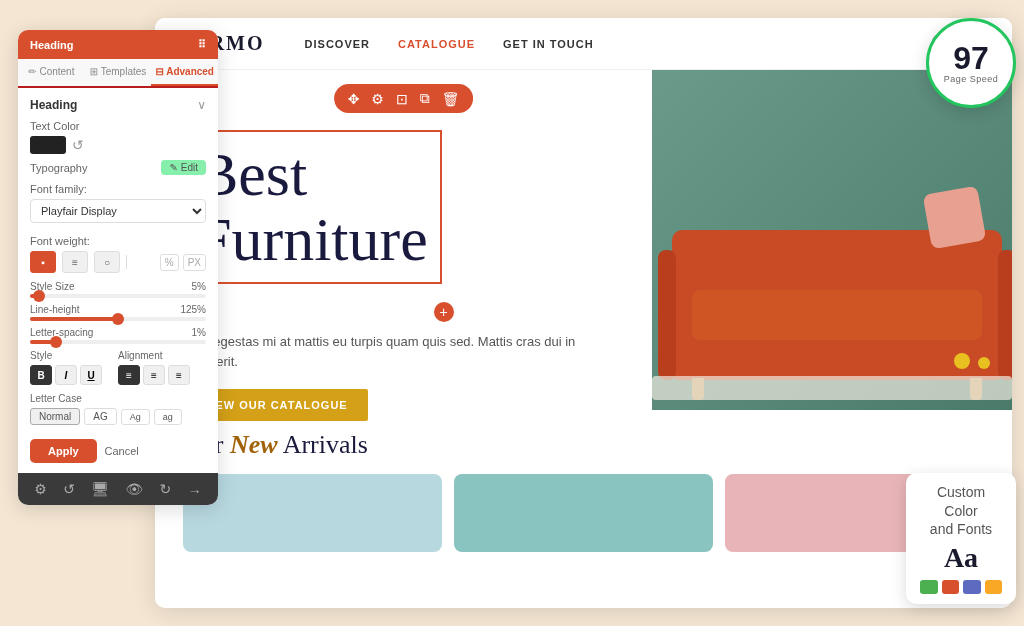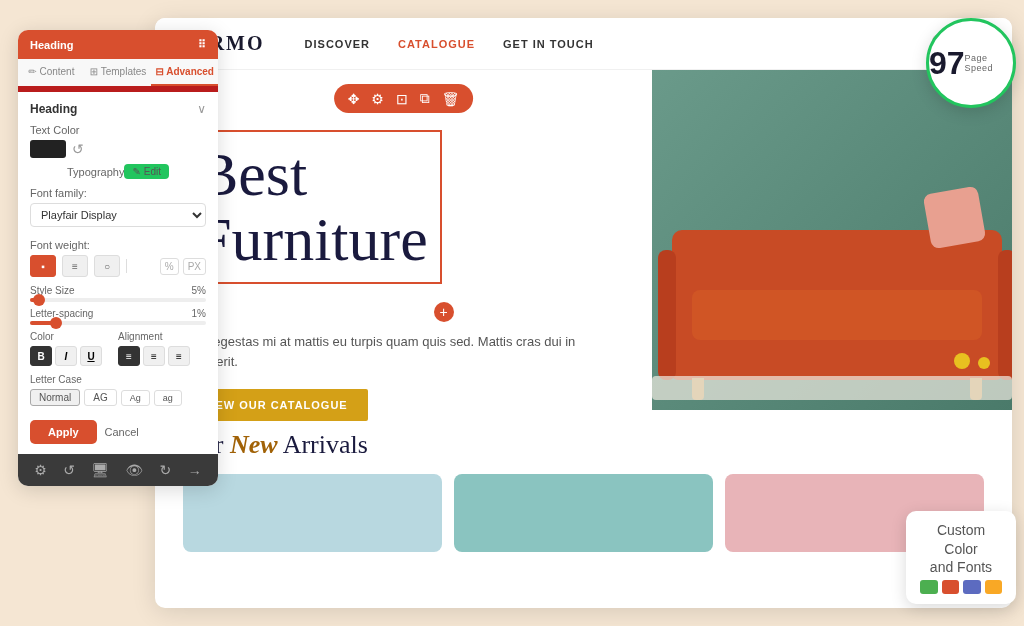--- a/index.html
+++ b/index.html
@@ -29,21 +29,21 @@
       color: #fff;
       padding: 8px 12px;
       font-size: 11px;
       font-weight: 600;
       display: flex;
       justify-content: space-between;
       align-items: center;
     }
     .panel-tabs {
       display: flex;
-      border-bottom: 6px solid #b91c1c;
+      border-bottom: 2px solid #b91c1c;
       background: #f8f8f8;
     }
     .panel-tab {
       flex: 1;
       padding: 7px 4px;
       font-size: 10px;
       text-align: center;
       cursor: pointer;
       color: #888;
       border-bottom: 2px solid transparent;
@@ -85,30 +85,30 @@
       background: #222;
       border-radius: 3px;
     }
     .refresh-icon {
       color: #999;
       font-size: 14px;
       cursor: pointer;
     }
     .typography-row {
       display: flex;
-      justify-content: center;
+      justify-content: space-between;
       align-items: center;
       margin-bottom: 8px;
     }
     .typography-label {
       font-size: 11px;
       color: #666;
     }
     .edit-btn {
-      background: #22c55e;
+      background: #86efac;
       border: none;
       border-radius: 4px;
       padding: 2px 8px;
       font-size: 10px;
       color: #555;
       cursor: pointer;
       display: flex;
       align-items: center;
       gap: 3px;
     }
@@ -577,21 +577,21 @@
       height: 90px;
       z-index: 20;
     }
     .speed-circle {
       width: 90px;
       height: 90px;
       border-radius: 50%;
       background: #fff;
       box-shadow: 0 4px 16px rgba(0,0,0,0.15);
       display: flex;
-      flex-direction: row;
+      flex-direction: column;
       align-items: center;
       justify-content: center;
       border: 3px solid #22c55e;
       position: relative;
     }
     .speed-number {
       font-size: 32px;
       font-weight: 800;
       color: #1a1a2e;
       line-height: 1;
@@ -709,35 +709,45 @@
       <div class="slider-label-row">
         <span class="slider-lbl">Style Size</span>
         <span class="slider-val">5%</span>
       </div>
       <div class="slider-track">
         <div class="slider-fill" style="width:5%"></div>
         <div class="slider-thumb" style="left:5%"></div>
       </div>
     </div>
     
+    <div class="slider-row">
+      <div class="slider-label-row">
+        <span class="slider-lbl">Line-height</span>
+        <span class="slider-val">125%</span>
+      </div>
+      <div class="slider-track">
+        <div class="slider-fill" style="width:50%"></div>
+        <div class="slider-thumb" style="left:50%"></div>
+      </div>
+    </div>
     
     <div class="slider-row">
       <div class="slider-label-row">
         <span class="slider-lbl">Letter-spacing</span>
         <span class="slider-val">1%</span>
       </div>
       <div class="slider-track">
         <div class="slider-fill" style="width:15%"></div>
         <div class="slider-thumb" style="left:15%"></div>
       </div>
     </div>
     
     <div class="style-alignment-row">
       <div class="sub-section">
-        <div class="sub-section-label">Color</div>
+        <div class="sub-section-label">Style</div>
         <div class="btn-group">
           <div class="style-btn active">
               <b>B</b>
             </div>
           <div class="style-btn">
               <i>I</i>
             </div>
           <div class="style-btn">
               <u>U</u>
             </div>
@@ -871,19 +881,20 @@
 
 <div class="speed-badge">
   <div class="speed-circle">
     <span class="speed-number">97</span>
     <span class="speed-label">Page Speed</span>
   </div>
 </div>
 
 <div class="custom-color-badge">
   <div class="cc-title">Custom Color<br>and Fonts</div>
+  <div class="cc-aa">Aa</div>
   <div class="cc-colors">
     <div class="cc-dot dot-green"></div>
     <div class="cc-dot dot-red"></div>
     <div class="cc-dot dot-blue"></div>
     <div class="cc-dot dot-yellow"></div>
   </div>
 </div>
 
 </body></html>

